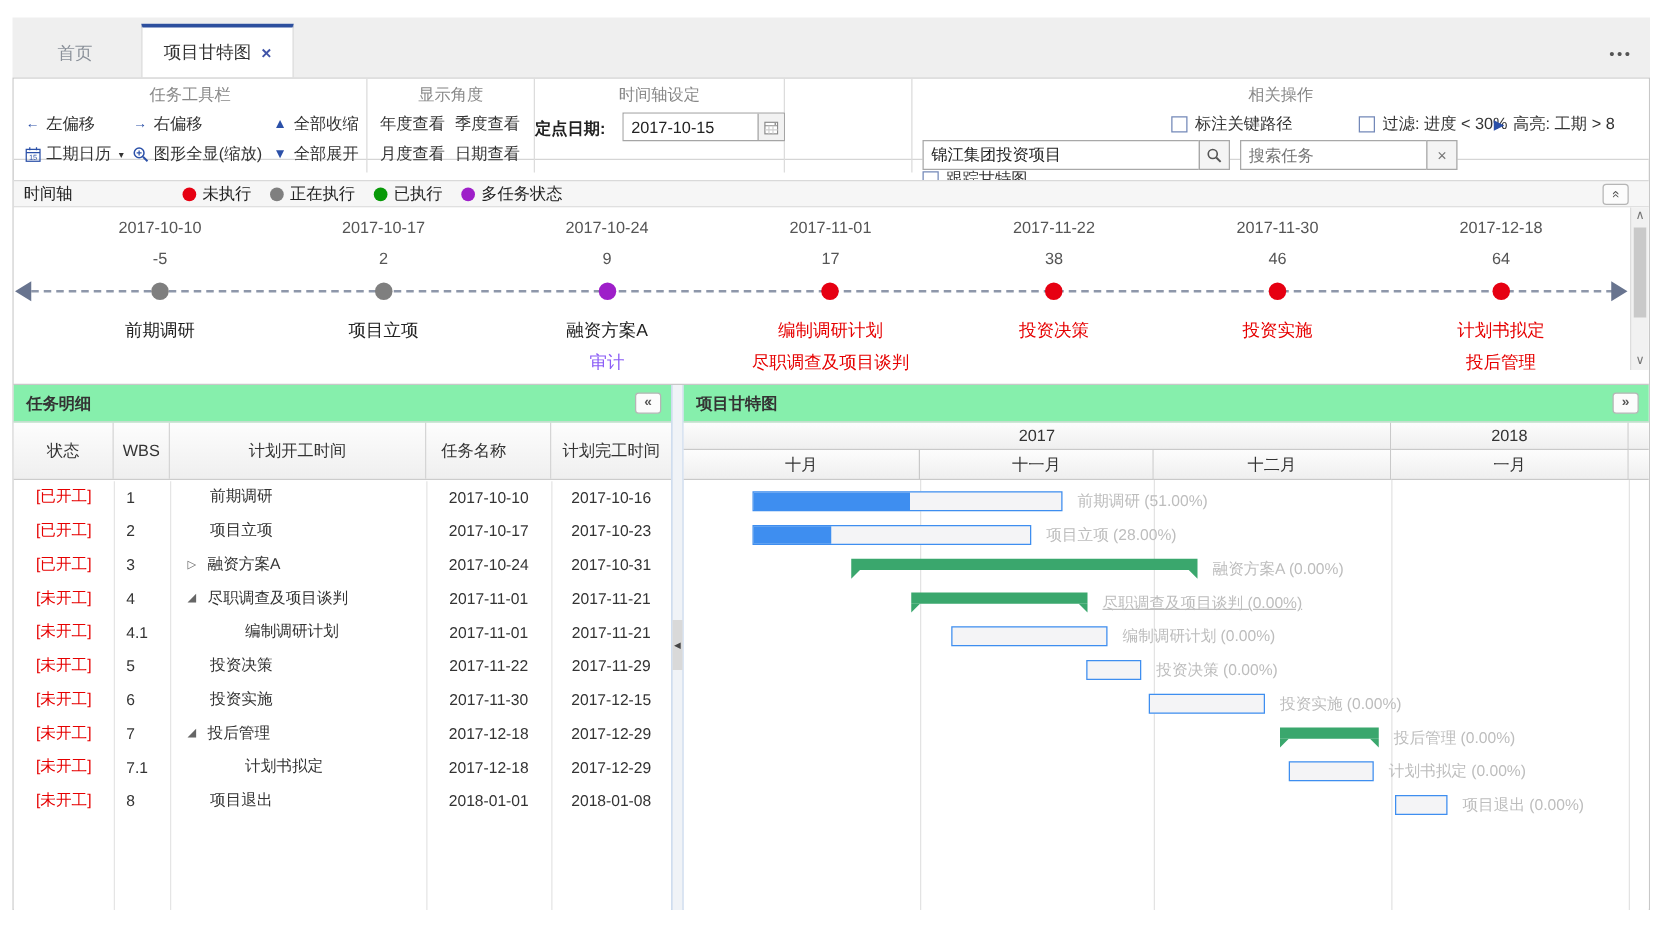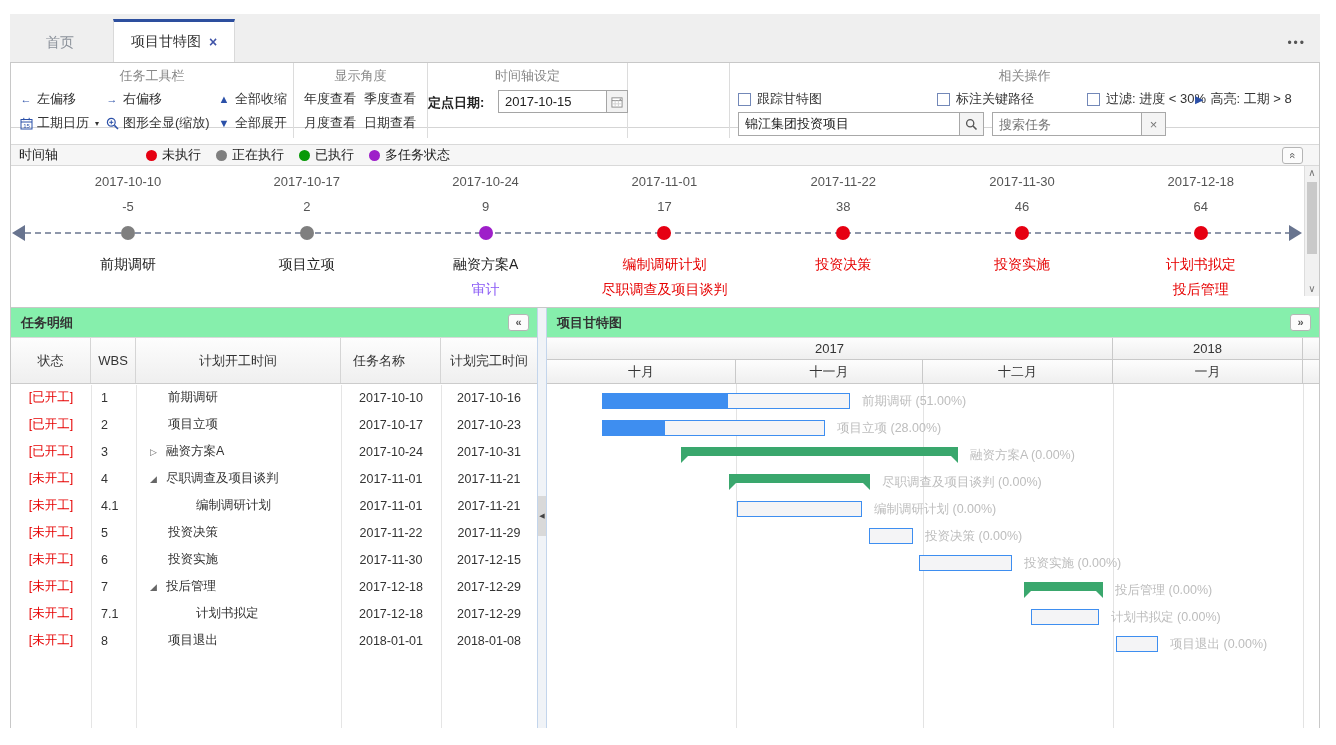--- a/index.html
+++ b/index.html
@@ -191,21 +191,21 @@
                   <line x1="8" y1="5" x2="8" y2="12" stroke="#cfcfcf"></line>
                   <line x1="1" y1="8.5" x2="12" y2="8.5" stroke="#cfcfcf"></line>
                   <circle cx="10" cy="3.5" r="0.8" fill="#8a8a8a"></circle>
                 </svg>
             </div>
           </div>
         </div>
         <div class="tgroup" id="g4">
           <div class="gtitle">相关操作</div>
           <div id="g4cbs">
-              <div class="cbx" style="left: 8px;">
+              <div class="cbx" style="left: 8px; margin-top: 44px;">
                 <span class="cb-box"></span>
                 <span>跟踪甘特图</span>
               </div>
               <div class="cbx" style="left: 207px;">
                 <span class="cb-box"></span>
                 <span>标注关键路径</span>
               </div>
               <div class="cbx" style="left: 357px;">
                 <span class="cb-box"></span>
                 <span>过滤: 进度 &lt; 30%</span>
@@ -470,23 +470,23 @@
                   <div class="gsum-er"></div>
                 </div>
                 <div class="glabel" style="left: 423px;">融资方案A (0.00%)</div>
               </div>
               <div class="g-row" style="top: 85px;">
                 <div class="gsum" style="left: 182px; width: 141px;">
                   <div class="gsum-mid"></div>
                   <div class="gsum-el"></div>
                   <div class="gsum-er"></div>
                 </div>
-                <div class="glabel" style="left: 335px;">尽职调查及项目谈判 (0.00%)</div>
-              </div>
-              <div class="g-row" style="top: 112px;">
+                <div class="glabel" style="left: 335px; text-decoration: underline;">尽职调查及项目谈判 (0.00%)</div>
+              </div>
+              <div class="g-row" style="top: 112px; margin-left: 24px;">
                 <div class="gbar" style="left: 190px; width: 125px;">
                   <div class="gfill" style="width: 0%;"></div>
                 </div>
                 <div class="glabel" style="left: 327px;">编制调研计划 (0.00%)</div>
               </div>
               <div class="g-row" style="top: 139px;">
                 <div class="gbar" style="left: 322px; width: 44px;">
                   <div class="gfill" style="width: 0%;"></div>
                 </div>
                 <div class="glabel" style="left: 378px;">投资决策 (0.00%)</div>

